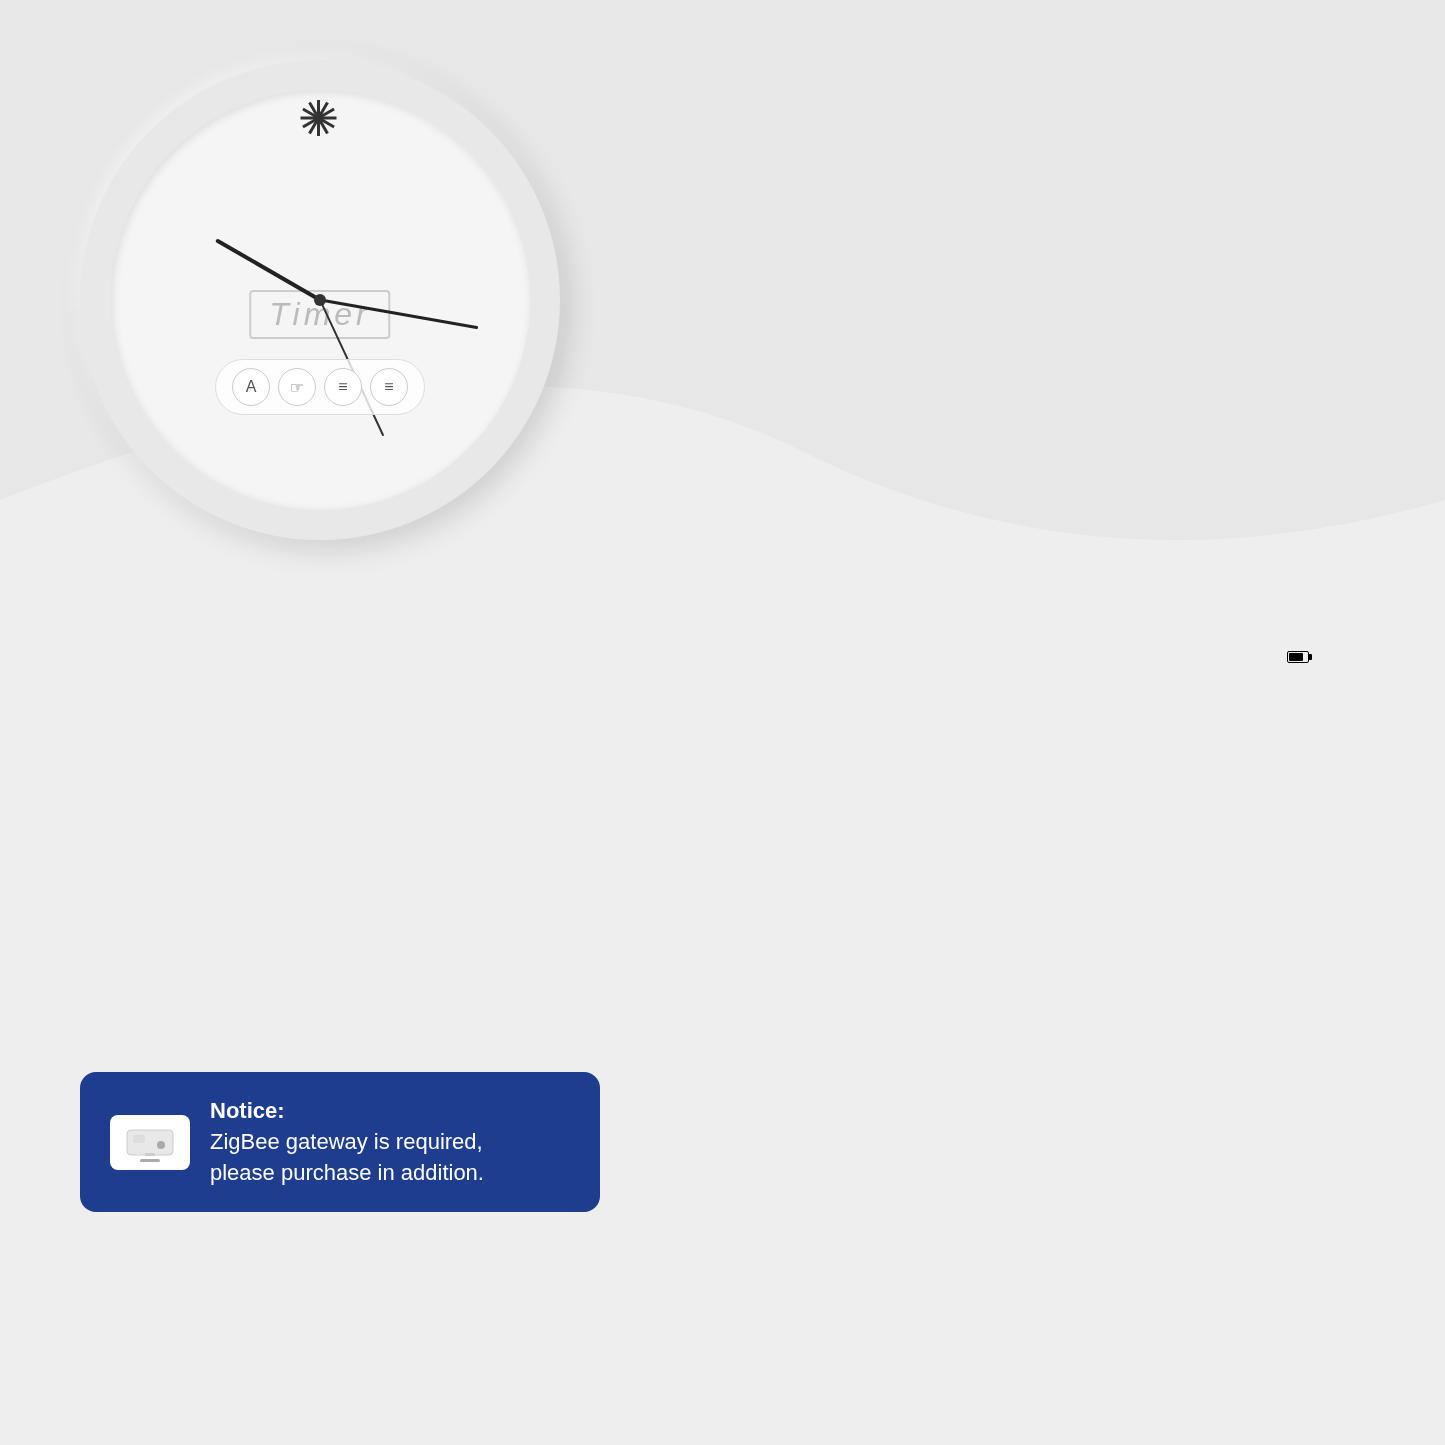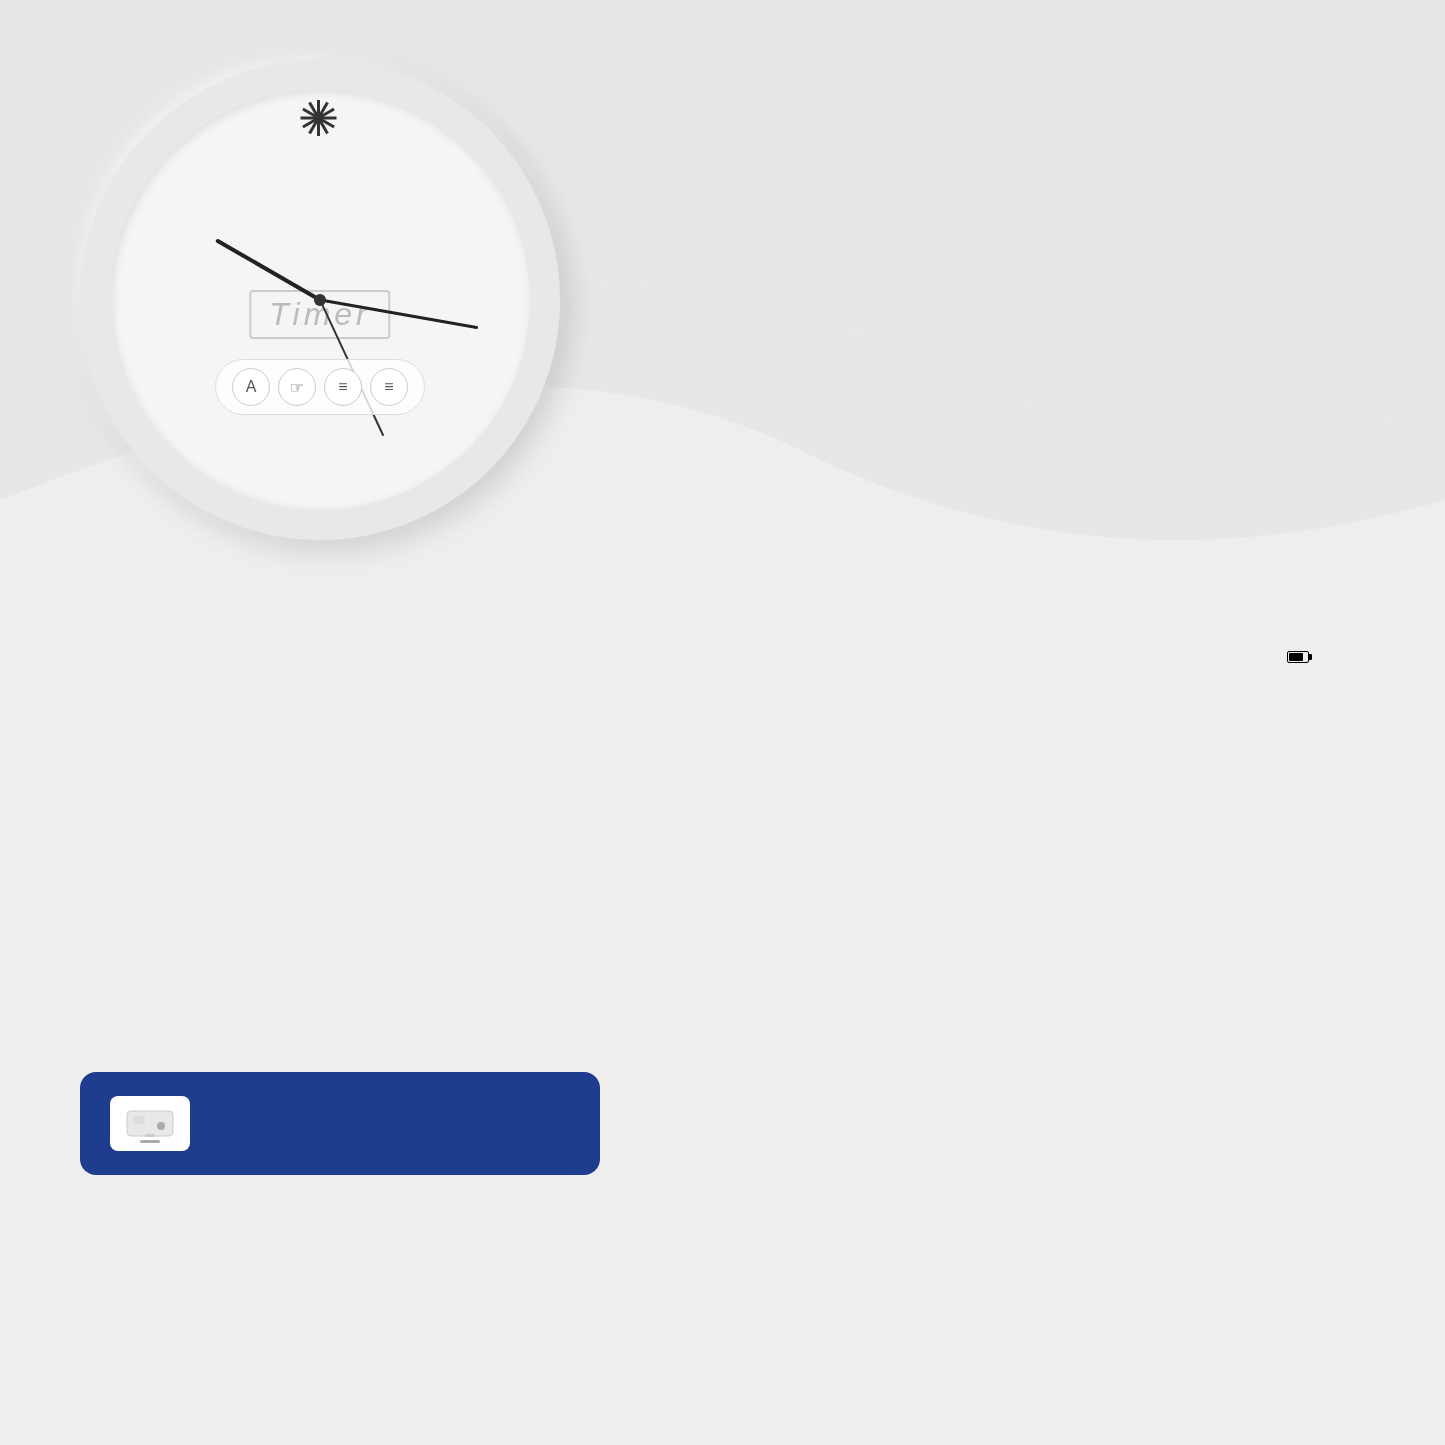--- a/index.html
+++ b/index.html
@@ -539,20 +539,24 @@
         <div class="notice-box" style="position:relative; width:520px; border-radius:16px;">
 
           <div class="notice-device">
             <svg width="50" height="35" viewBox="0 0 50 35">
               <rect x="2" y="5" width="46" height="25" rx="4" fill="#e8e8e8" stroke="#ccc" stroke-width="1"></rect>
               <rect x="8" y="10" width="12" height="8" rx="2" fill="#ddd"></rect>
               <circle cx="36" cy="20" r="4" fill="#aaa"></circle>
               <rect x="20" y="28" width="10" height="3" rx="1" fill="#ccc"></rect>
             </svg>
           </div>
+          <div class="notice-text">
+            <strong>Notice:</strong><br>
+            ZigBee gateway is required,<br>please purchase in addition.
+          </div>
         </div>
       </div>
     </div>
 
     <div class="phone-container">
       <div class="phone-frame">
 
         <div style="background:#1a1a1a; height:30px; border-radius:28px 28px 0 0; display:flex; justify-content:center; align-items:flex-end;">
           <div style="width:120px; height:22px; background:#1a1a1a; border-radius:0 0 14px 14px;"></div>
         </div>

